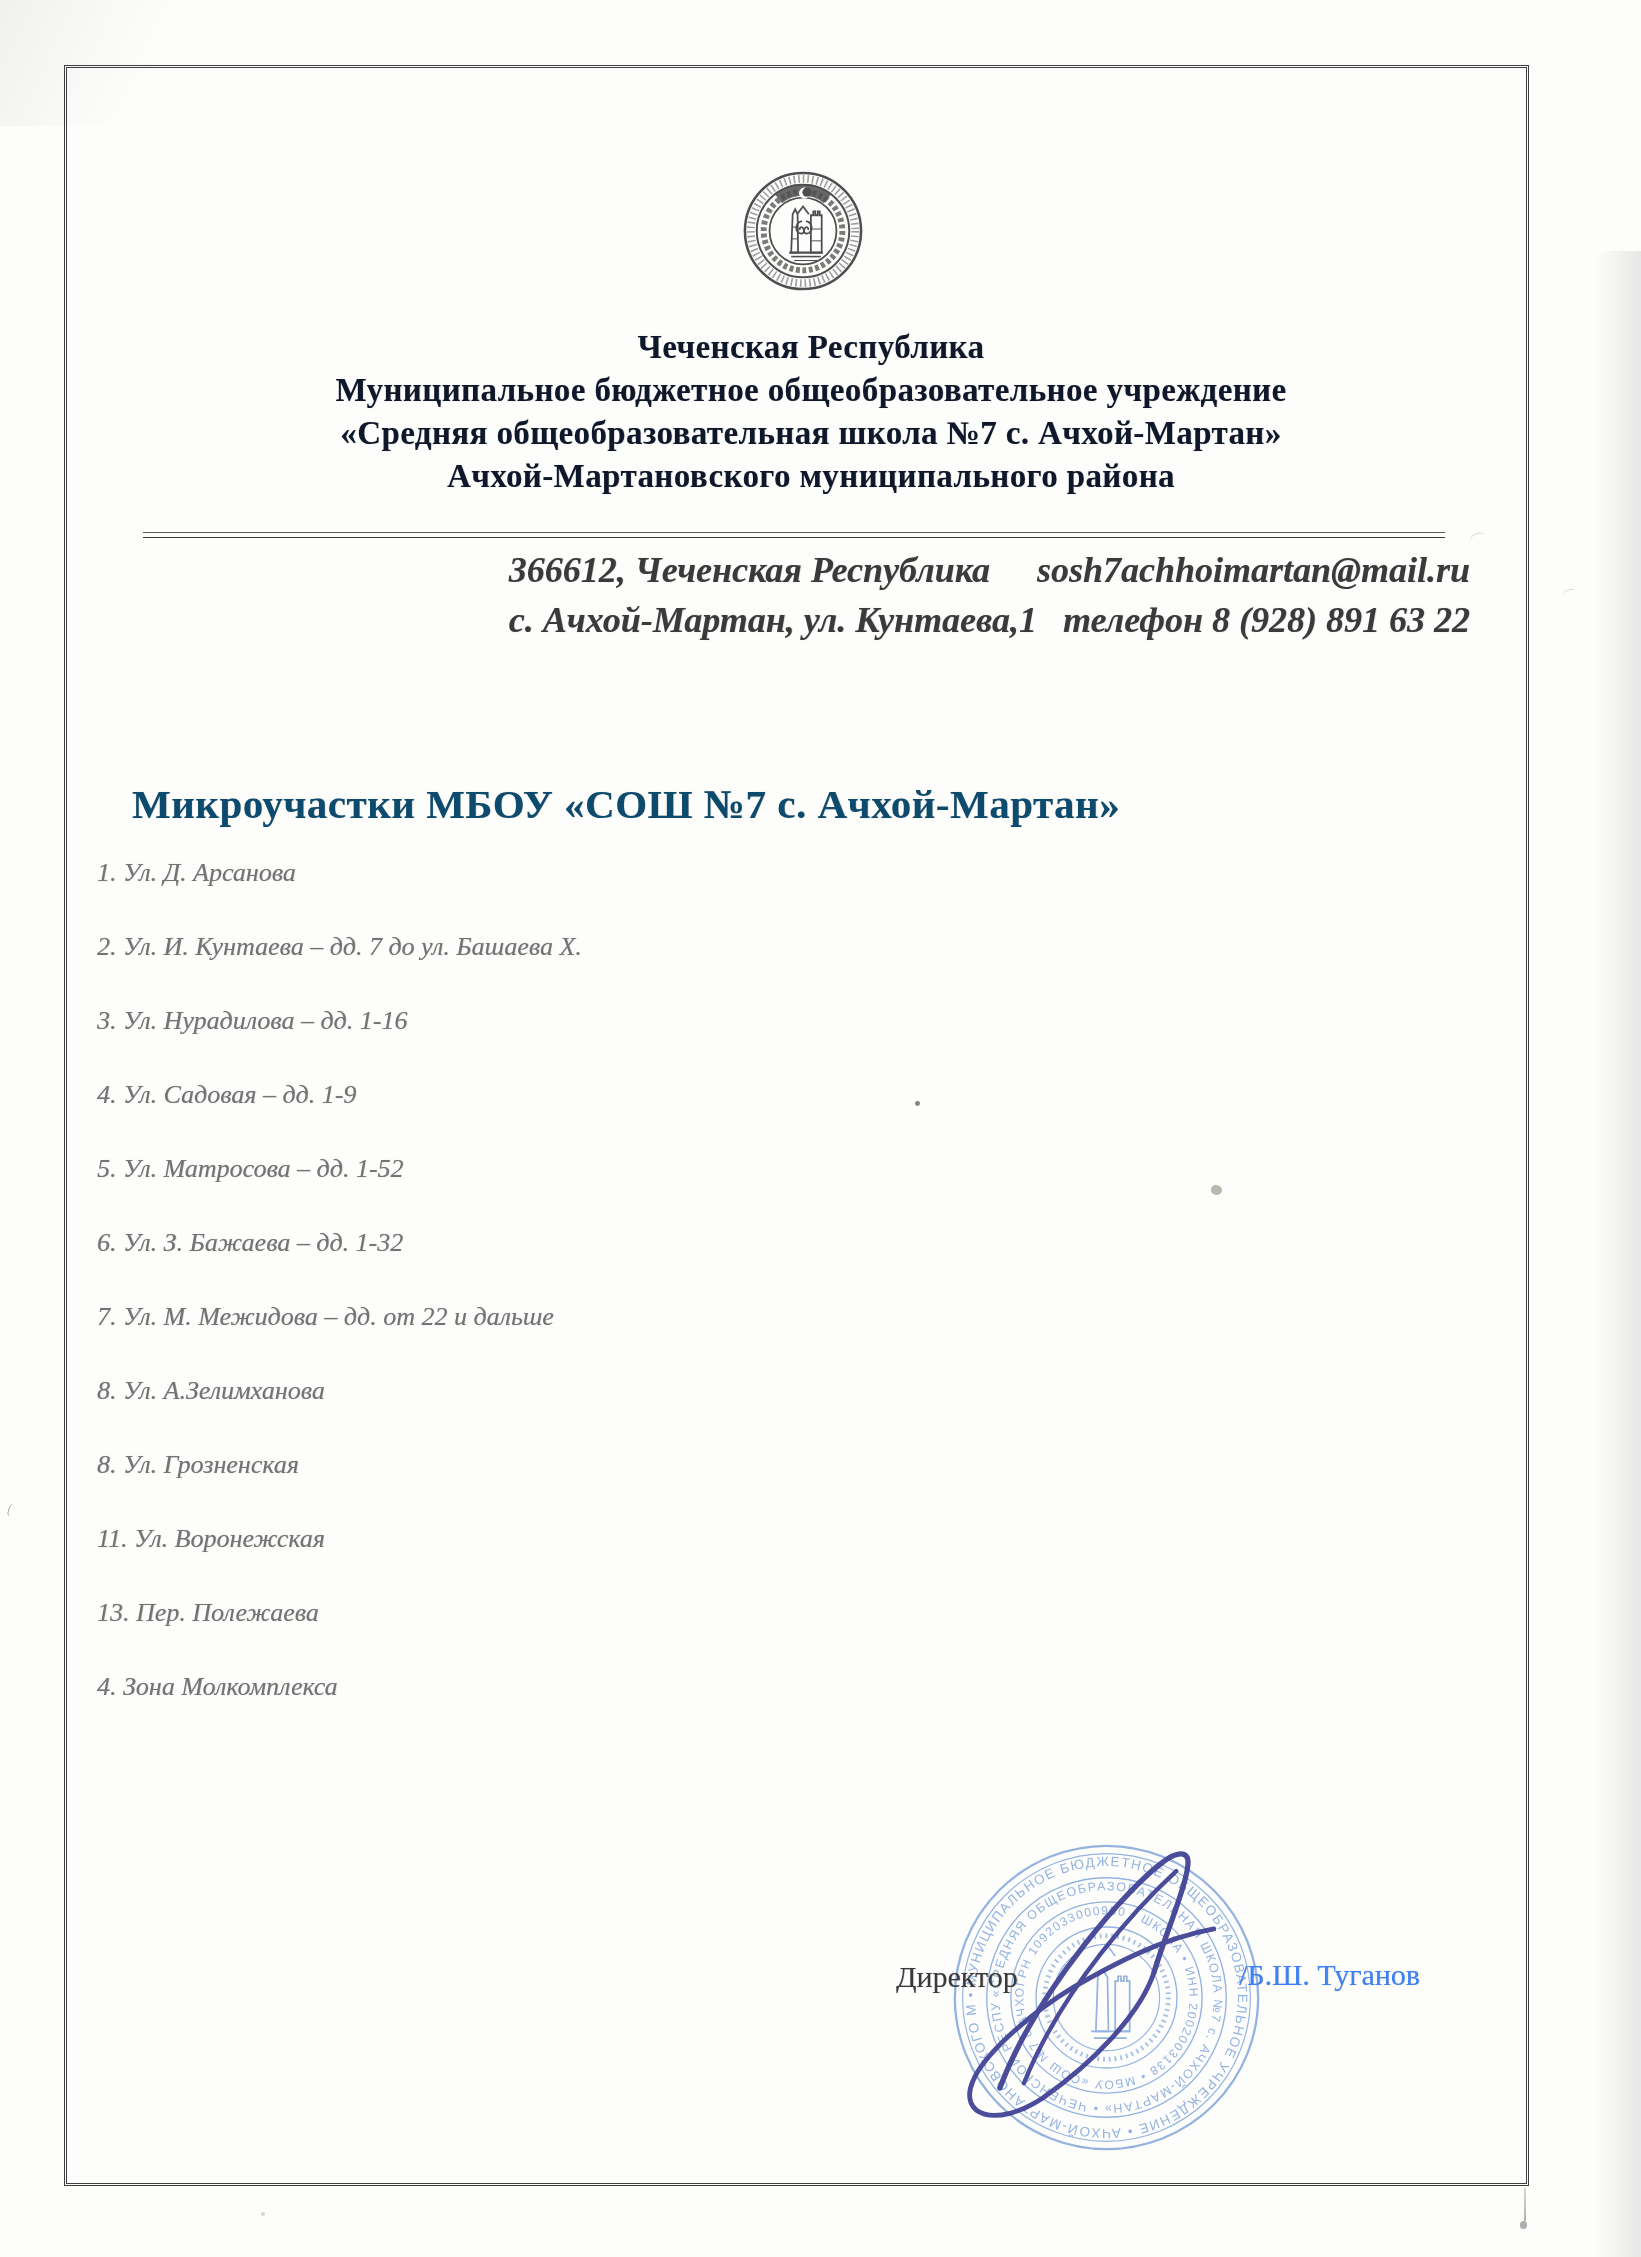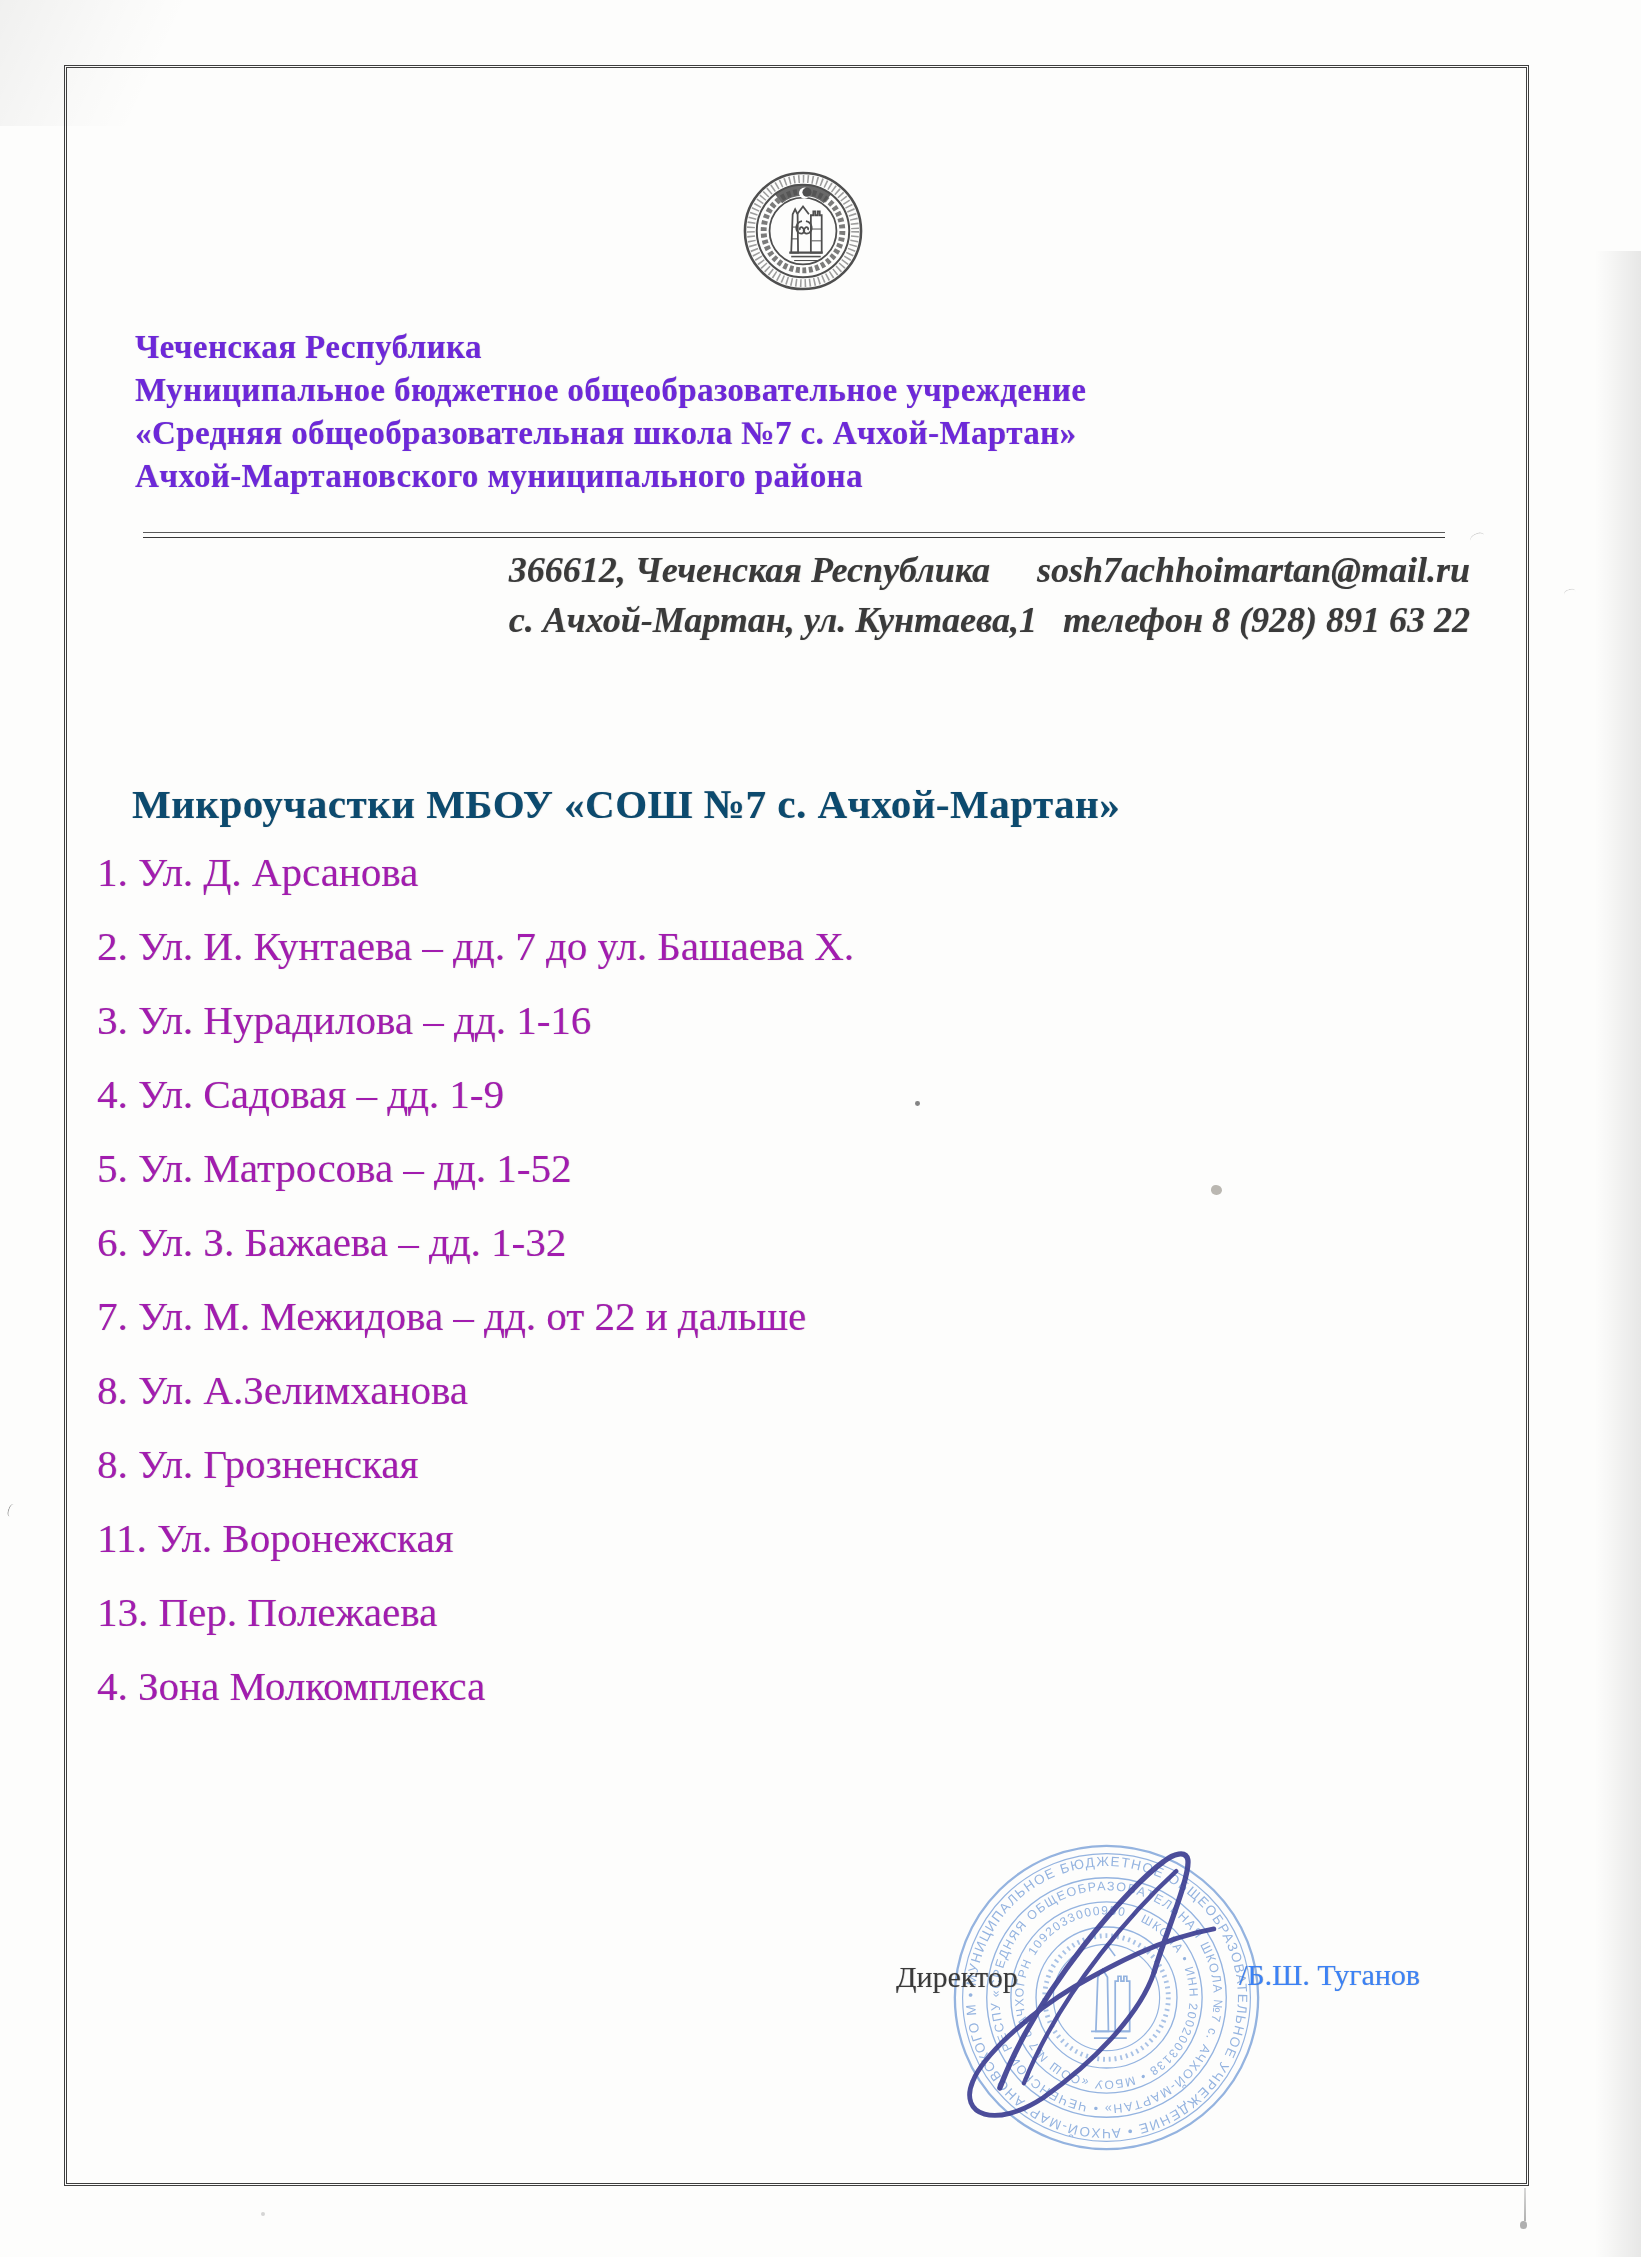--- a/index.html
+++ b/index.html
@@ -9,38 +9,38 @@
     font-family:"Liberation Serif","DejaVu Serif",serif;
     color:#3c3c3c;
   }
   .soft{text-shadow:0.4px 0.4px 0.9px rgba(50,50,50,.35);}
   .frame{
     position:absolute;left:64px;top:65px;width:1465px;height:2121px;
     box-sizing:border-box;border:3.9px double #3f3f3f;
   }
   .org-emblem{position:absolute;left:742px;top:170px;width:122px;height:122px;}
   .org-header{
-    position:absolute;left:135px;top:326px;width:1352px;
-    font-weight:bold;font-size:33px;line-height:43px;color:#6d28d9;letter-spacing:0.4px;
+    position:absolute;left:135px;top:326px;width:1352px;text-align:center;
+    font-weight:bold;font-size:33px;line-height:43px;color:#0f172a;letter-spacing:0.4px;
   }
   .rule{
     position:absolute;left:143px;top:532px;width:1302px;height:3.9px;
     border-top:1.9px solid #5a5a5a;border-bottom:1.9px solid #383838;
   }
   .contact{
     position:absolute;left:143px;top:545px;width:1327px;
     display:flex;justify-content:flex-end;
     font-style:italic;font-weight:bold;font-size:36px;line-height:50px;color:#3a3a3a;
   }
   .contact .right{text-align:right;}
   .doc-title{
     position:absolute;left:132px;top:780px;width:1352px;text-align:left;
     font-weight:bold;font-size:41px;letter-spacing:0.5px;color:#0c4a6e;
   }
-  .street-list{position:absolute;left:97px;top:857px;font-size:41px;color:#a21caf;}
+  .street-list{position:absolute;left:97px;top:857px;font-size:26px;color:#737373;font-style:italic;}
   .street-list .item{height:31px;line-height:31px;margin-bottom:43px;white-space:nowrap;}
   .sign-label{position:absolute;left:896px;top:1960px;font-size:30px;color:#3a3a3a;}
   .sign-name{position:absolute;left:1239px;top:1958px;font-size:30px;color:#3b82f6;}
   .stamp{position:absolute;left:951px;top:1842px;width:311px;height:311px;opacity:.8;}
   .signature-ink{position:absolute;left:927px;top:1821px;width:350px;height:322px;}
   
   .speck{position:absolute;border-radius:50%;}
   .speck-a{left:915px;top:1101px;width:4.8px;height:4.8px;background:#6f6f6f;opacity:.85;}
   .speck-b{left:1211px;top:1185px;width:10.6px;height:9.7px;background:#8d887f;opacity:.6;border-radius:45% 55% 50% 50%;}
   .speck-c{left:261px;top:2212px;width:3.9px;height:3.9px;background:#b5b5b5;opacity:.55;}

